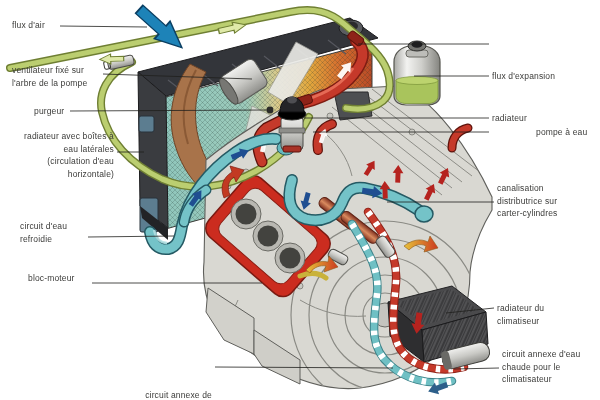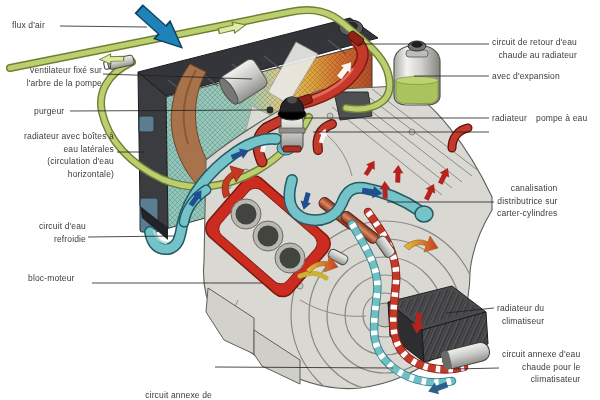--- a/index.html
+++ b/index.html
@@ -1,20 +1,20 @@
 <!DOCTYPE html>
 <html><head>
 <meta charset="utf-8">
 <style>
   html,body{margin:0;padding:0;background:#fff;}
   #stage{position:relative;width:600px;height:400px;background:#ffffff;overflow:hidden;
          font-family:"Liberation Sans",sans-serif;}
   #art{position:absolute;left:0;top:0;}
   .label{position:absolute;font-size:8.5px;line-height:1.48;color:#3b3b39;
-         white-space:pre-line;letter-spacing:.15px;text-align:right;}
+         white-space:pre-line;letter-spacing:.15px;}
   .r{text-align:right;}
   .c{}
 </style>
 </head>
 <body>
 
 <div id="stage">
 
 <svg id="art" width="600" height="400" viewBox="0 0 600 400">
   <defs>
@@ -300,25 +300,23 @@
 <div class="label r" style="left:6px;top:130px;width:108px;">radiateur avec boîtes à
 eau latérales
 (circulation d'eau
 horizontale)</div>
 <div class="label c" style="left:20px;top:220px;width:66px;">circuit d'eau
 refroidie</div>
 <div class="label" style="left:28px;top:272px;">bloc-moteur</div>
 <div class="label r" style="left:130px;top:345px;width:82px;margin-top:44px;">circuit annexe de
 retour d'eau
 refroidie</div>
-<div class="label" style="left:492px;top:36px;">circuit de retour d'eau
-chaude au radiateur</div>
-<div class="label" style="left:492px;top:70px;">avec d'expansion</div>
+<div class="label" style="left:492px;top:70px;">flux d'expansion</div>
 <div class="label" style="left:492px;top:112px;">radiateur</div>
-<div class="label" style="left:492px;top:112px;padding-left:44px;">pompe à eau</div>
+<div class="label" style="left:492px;top:126px;padding-left:44px;">pompe à eau</div>
 <div class="label" style="left:497px;top:182px;">canalisation
 distributrice sur
 carter-cylindres</div>
 <div class="label" style="left:497px;top:302px;">radiateur du
 climatiseur</div>
 <div class="label" style="left:502px;top:348px;">circuit annexe d'eau
 chaude pour le
 climatisateur</div>
 
 </div>

